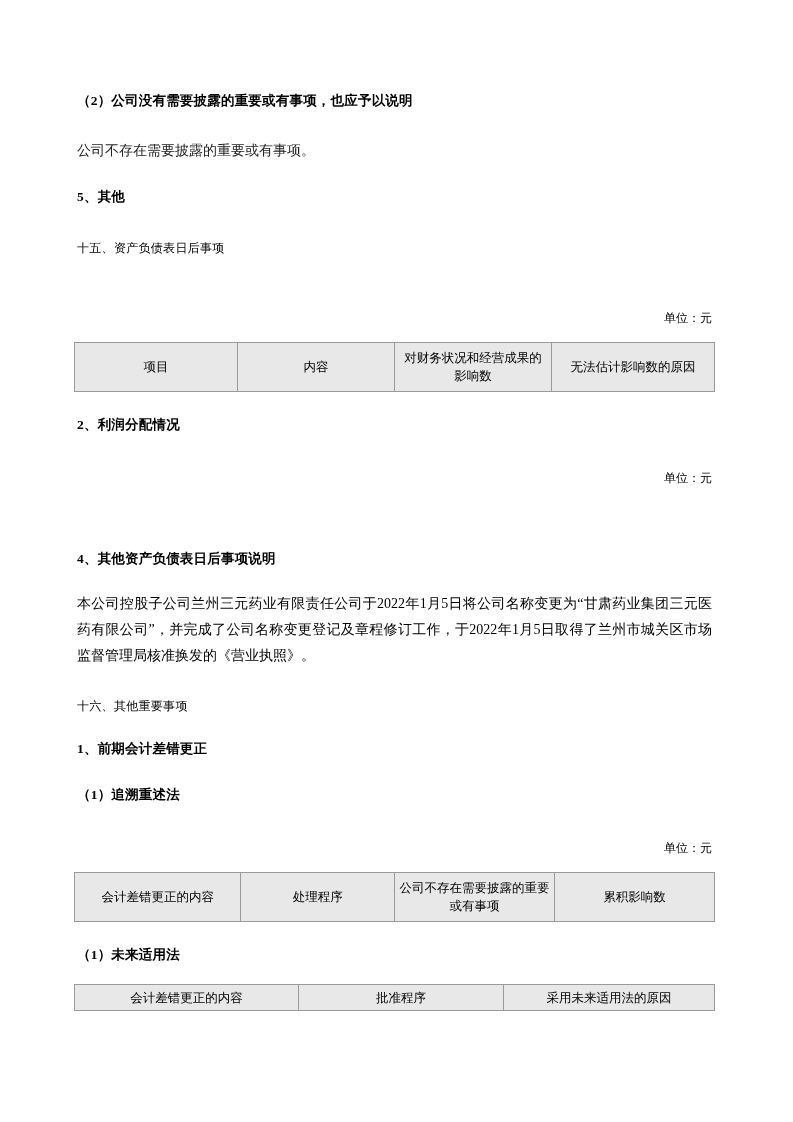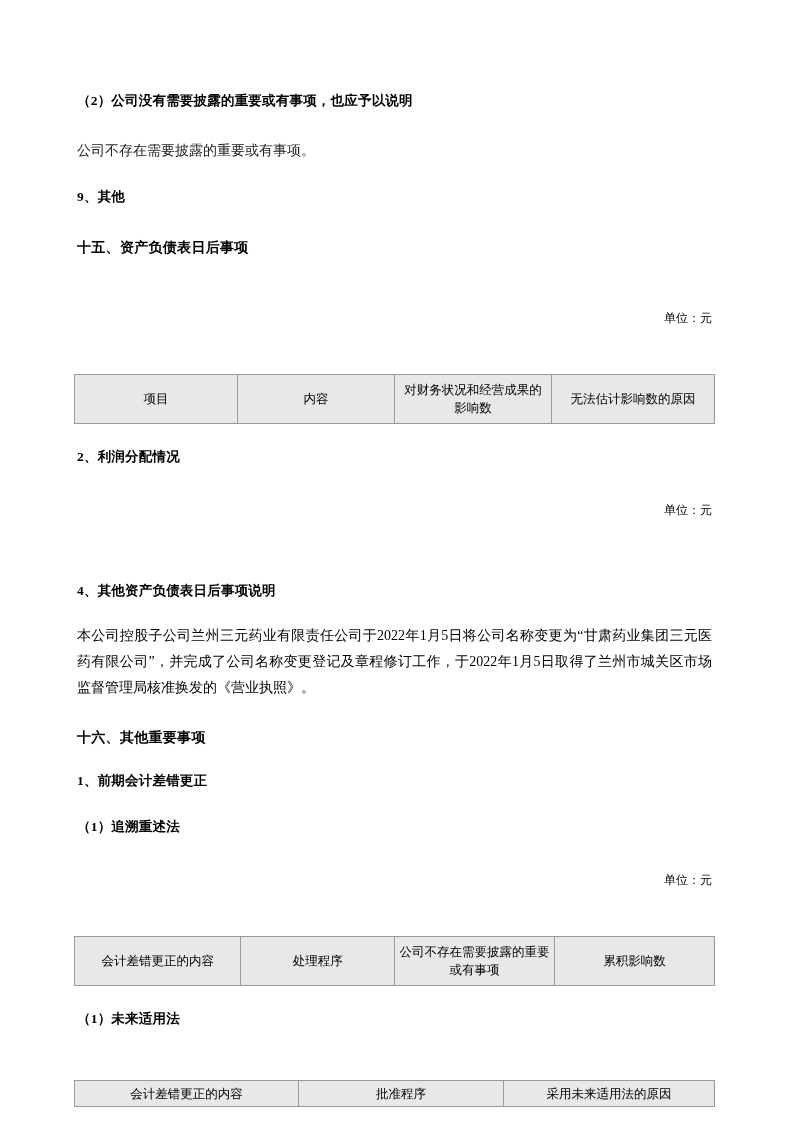--- a/index.html
+++ b/index.html
@@ -25,22 +25,22 @@
   }
   .blk { margin: 3px; }
 
   .h-bold {
     font-weight: bold;
     font-size: 13.5px;
     line-height: 20px;
     letter-spacing: 0.2px;
   }
   .h-section {
-    font-weight: bold;
-    font-size: 14px;
+    font-weight: normal;
+    font-size: 12px;
     line-height: 22px;
     letter-spacing: 0.3px;
   }
   .p-normal {
     font-size: 14px;
     line-height: 20px;
     color: #222;
   }
   .p-body {
     font-size: 14px;
@@ -58,21 +58,20 @@
   .sp-16 { height: 16px; }
   .sp-20 { height: 20px; }
   .sp-24 { height: 24px; }
   .sp-28 { height: 28px; }
   .sp-32 { height: 32px; }
 
   table.doc-table {
     width: 100%;
     border-collapse: collapse;
     table-layout: fixed;
-    margin-top: 32px;
   }
   table.doc-table th {
     background: #e8e8e8;
     border: 1px solid #9a9a9a;
     font-weight: normal;
     font-size: 12.5px;
     line-height: 18px;
     text-align: center;
     vertical-align: middle;
     padding: 6px 4px;
@@ -87,21 +86,21 @@
 </head>
 <body>
 
 <div class="page">
 
   <div class="blk h-bold">（2）公司没有需要披露的重要或有事项，也应予以说明</div>
   <div class="sp-24"></div>
   <div class="blk p-normal">公司不存在需要披露的重要或有事项。</div>
   <div class="sp-20"></div>
 
-  <div class="blk h-bold">9、其他</div>
+  <div class="blk h-bold">5、其他</div>
   <div class="sp-24"></div>
 
   <div class="blk h-section">十五、资产负债表日后事项</div>
   <div class="sp-16"></div>
 
   <div class="sp-28"></div>
   <div class="blk unit">单位：元</div>
   <div class="sp-12"></div>
 
   <table class="doc-table">

